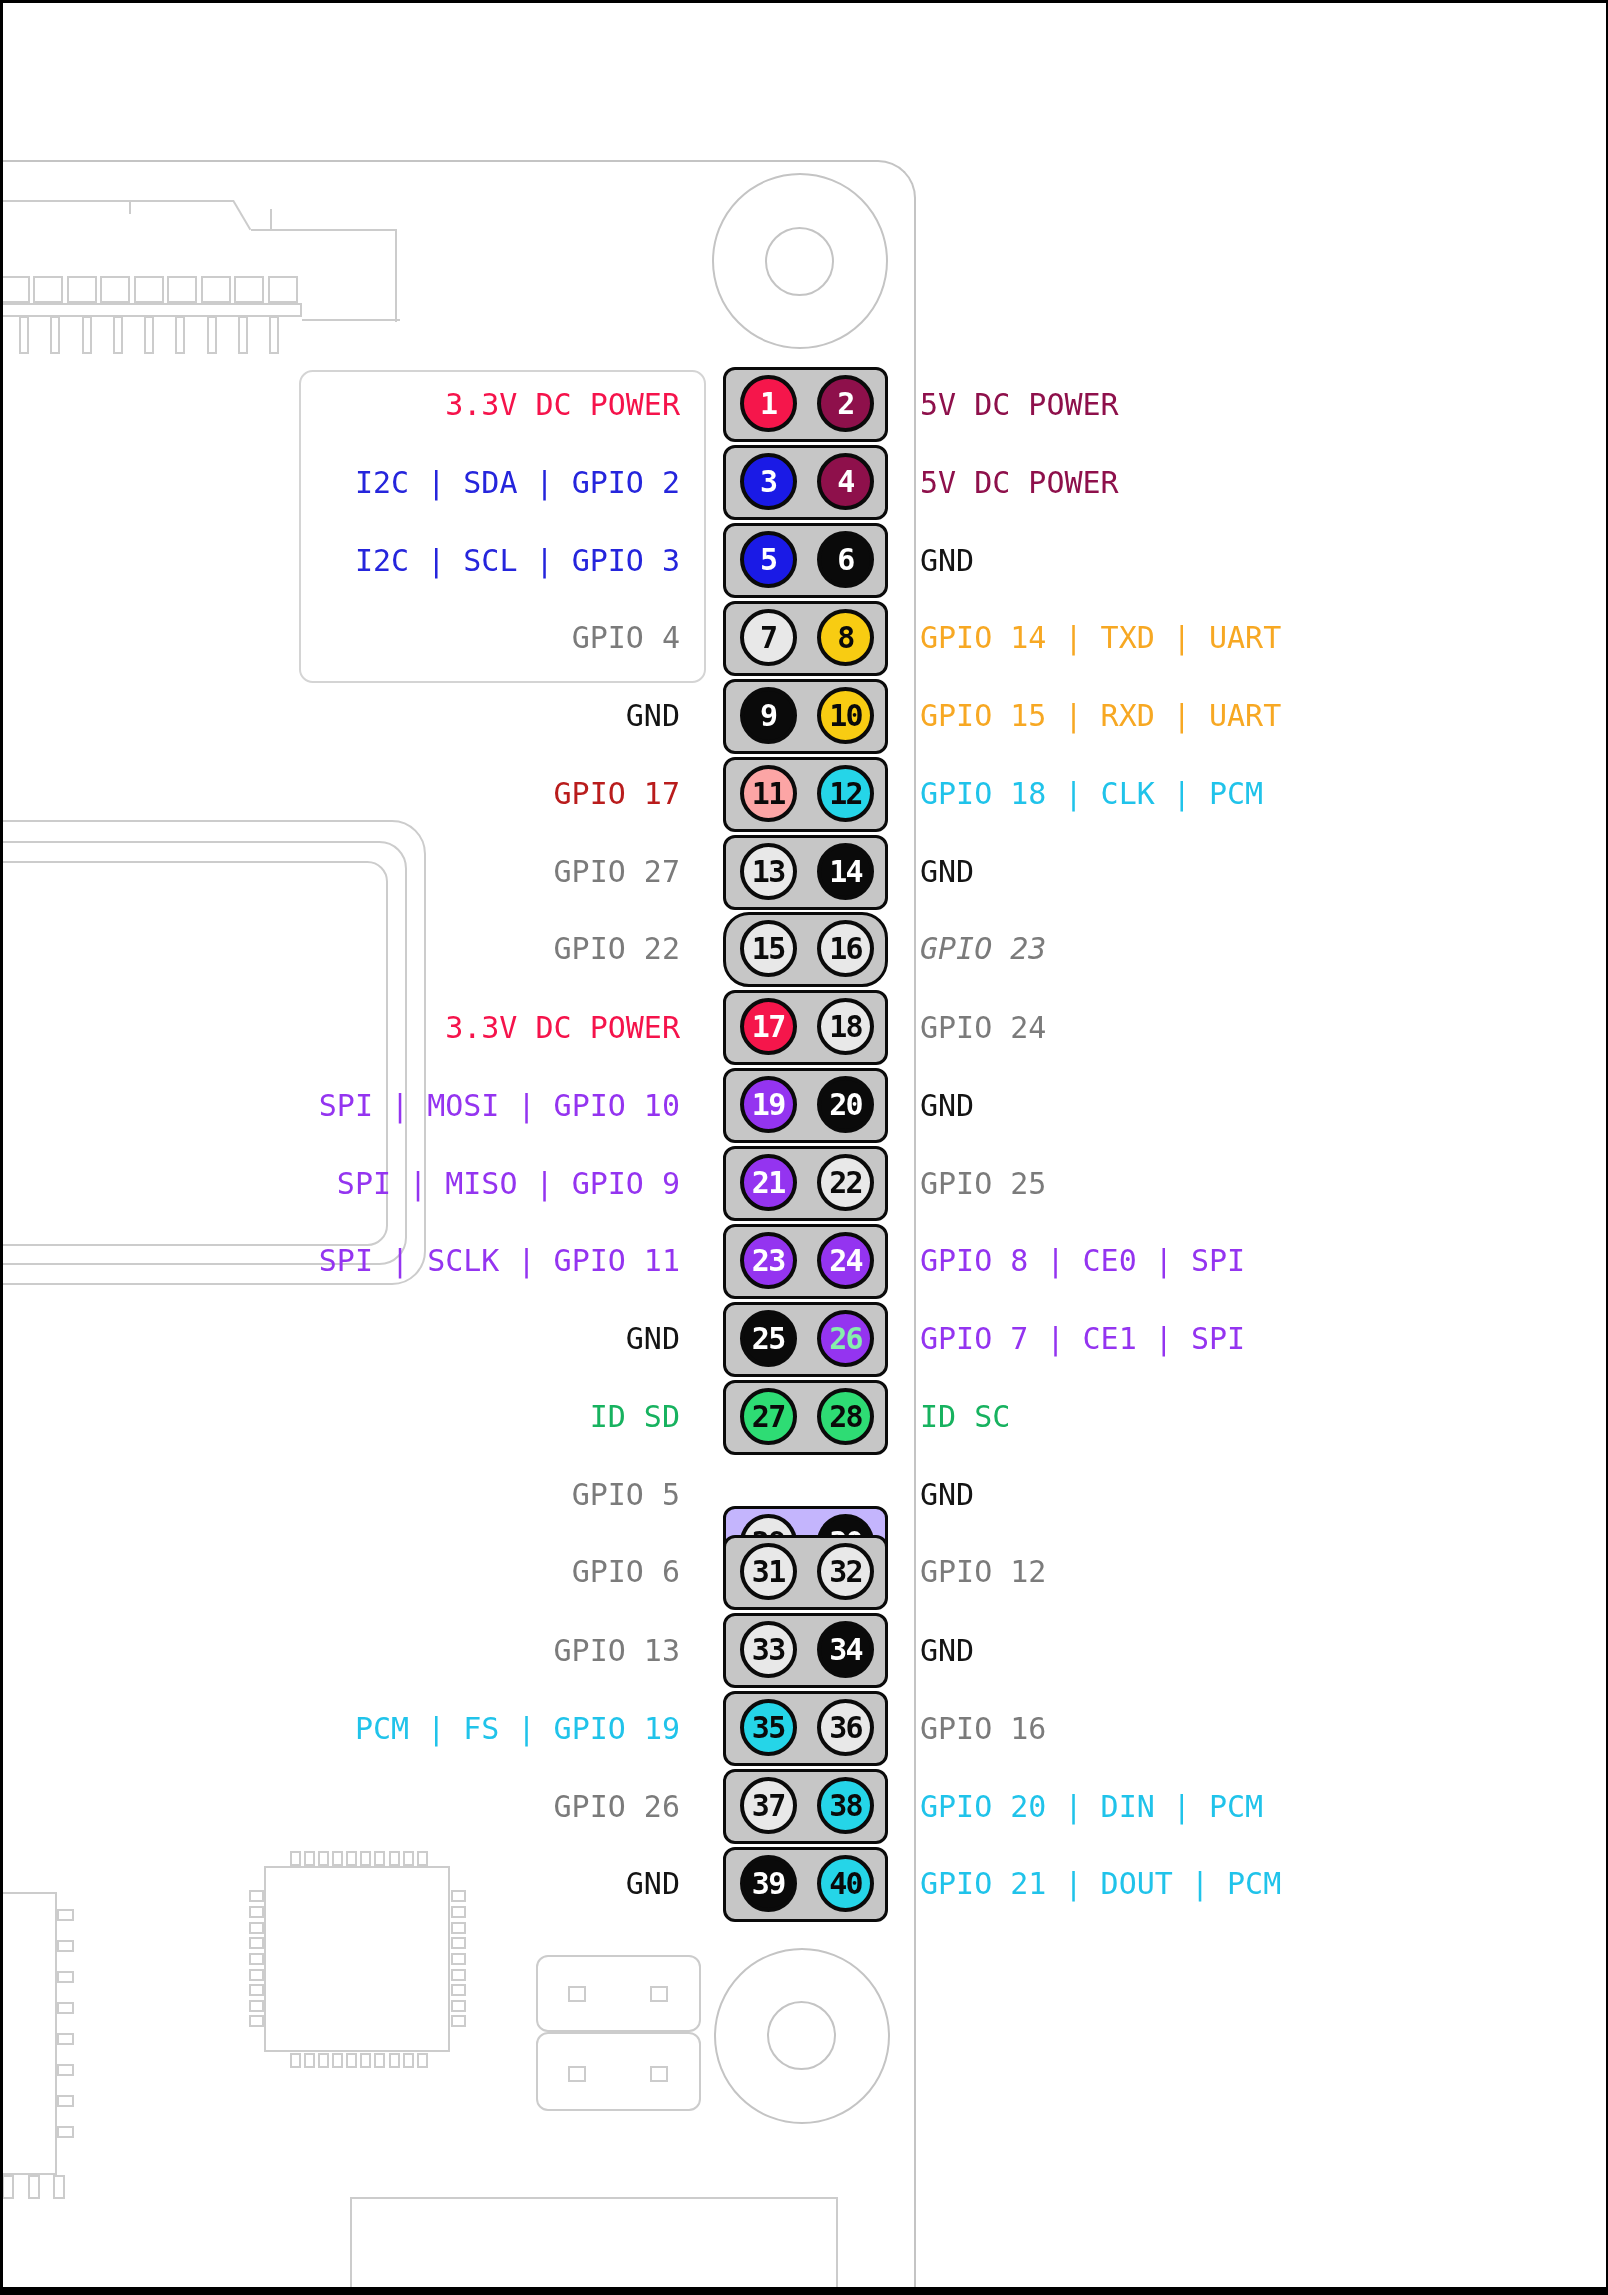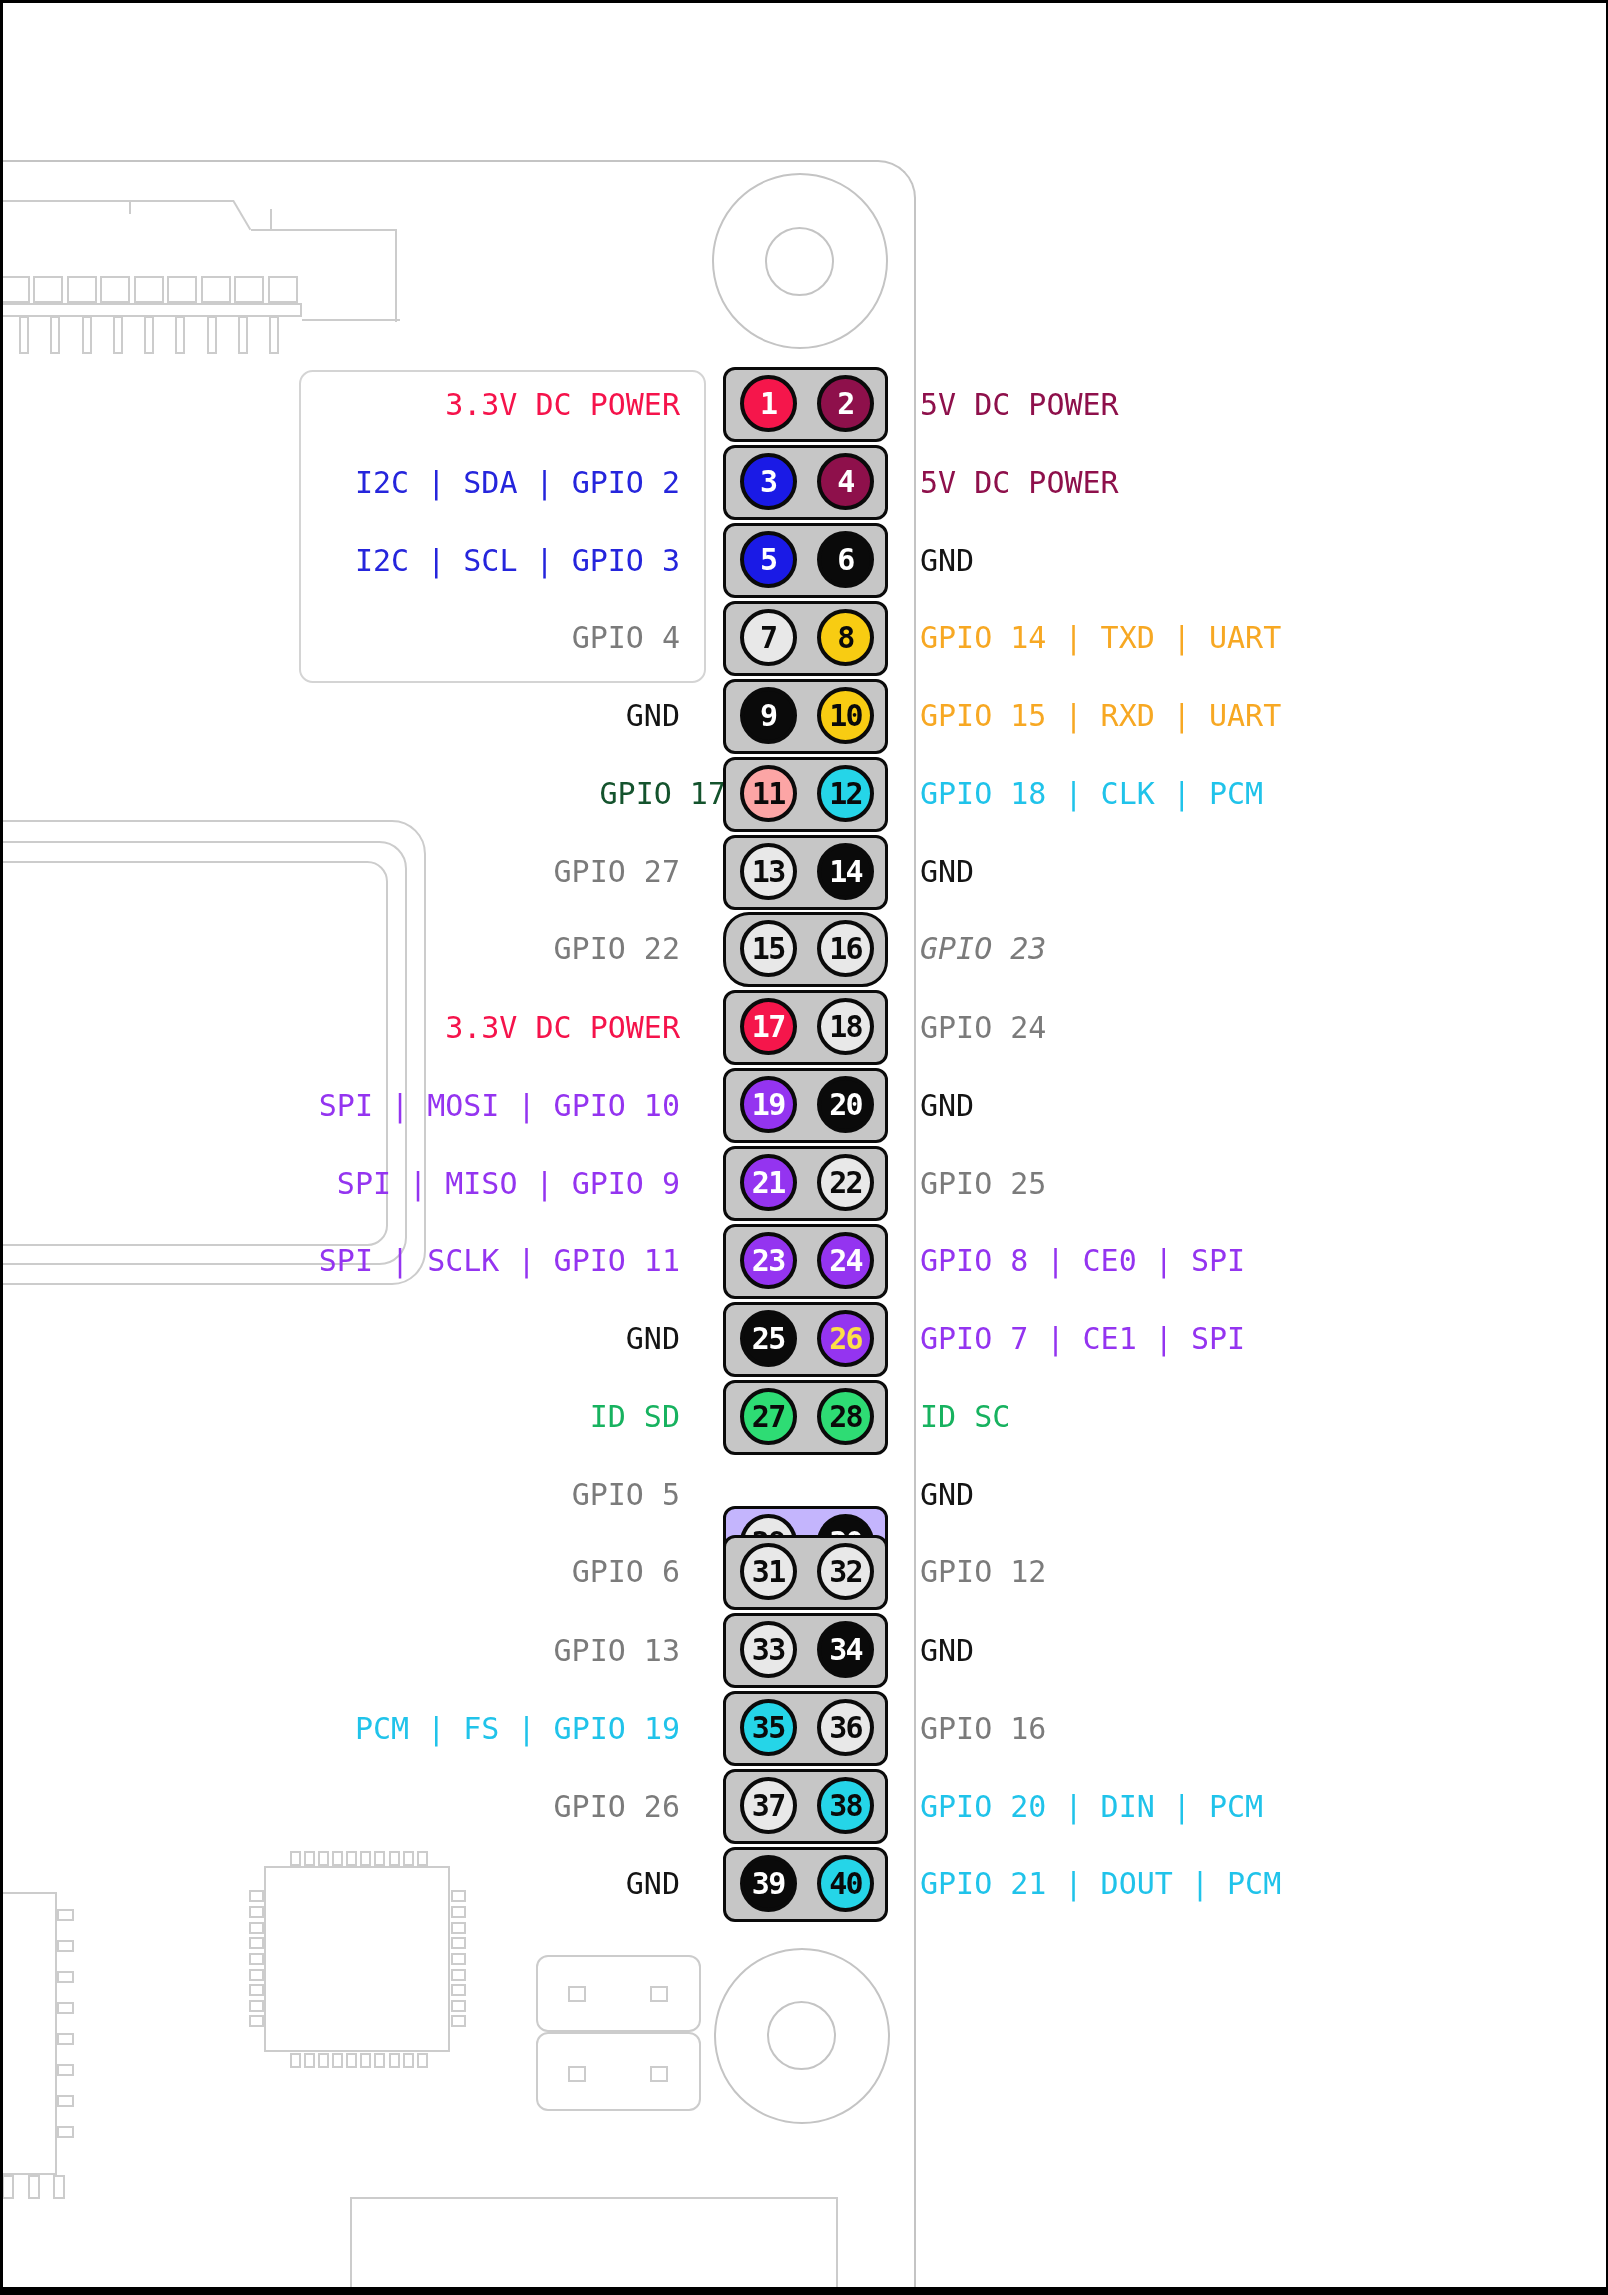--- a/index.html
+++ b/index.html
@@ -175,21 +175,21 @@
   <div class="artbox" style="left:350px; top:2197px; width:484px; height:112px;"></div>
 
   <div class="label-group-box"></div>
 
   <div id="left-labels">
       <div class="lbl lbl-left" style="top: 384px; color: rgb(245, 19, 75);">3.3V DC POWER</div>
       <div class="lbl lbl-left" style="top: 462px; color: rgb(37, 37, 220);">I2C | SDA | GPIO 2</div>
       <div class="lbl lbl-left" style="top: 540px; color: rgb(37, 37, 220);">I2C | SCL | GPIO 3</div>
       <div class="lbl lbl-left" style="top: 617px; color: rgb(123, 123, 123);">GPIO 4</div>
       <div class="lbl lbl-left" style="top: 695px; color: rgb(20, 20, 20);">GND</div>
-      <div class="lbl lbl-left" style="top: 773px; color: #14532d; padding-left: 46px;">GPIO 17</div>
+      <div class="lbl lbl-left" style="top: 773px; color: #b91c1c;">GPIO 17</div>
       <div class="lbl lbl-left" style="top: 851px; color: rgb(123, 123, 123);">GPIO 27</div>
       <div class="lbl lbl-left" style="top: 928px; color: rgb(123, 123, 123);">GPIO 22</div>
       <div class="lbl lbl-left" style="top: 1007px; color: rgb(245, 19, 75);">3.3V DC POWER</div>
       <div class="lbl lbl-left" style="top: 1085px; color: rgb(148, 52, 240);">SPI | MOSI | GPIO 10</div>
       <div class="lbl lbl-left" style="top: 1163px; color: rgb(148, 52, 240);">SPI | MISO | GPIO 9</div>
       <div class="lbl lbl-left" style="top: 1240px; color: rgb(148, 52, 240);">SPI | SCLK | GPIO 11</div>
       <div class="lbl lbl-left" style="top: 1318px; color: rgb(20, 20, 20);">GND</div>
       <div class="lbl lbl-left" style="top: 1396px; color: rgb(23, 178, 95);">ID SD</div>
       <div class="lbl lbl-left" style="top: 1474px; color: rgb(123, 123, 123);">GPIO 5</div>
       <div class="lbl lbl-left" style="top: 1551px; color: rgb(123, 123, 123);">GPIO 6</div>
@@ -314,21 +314,21 @@
           <span>23</span>
         </div>
         <div class="pin pos-b" style="background: rgb(148, 52, 240); color: rgb(255, 255, 255);">
           <span>24</span>
         </div>
       </div>
       <div class="pin-row" style="top: 1302px; background: rgb(198, 198, 198); border-color: rgb(10, 10, 10);">
         <div class="pin pos-a" style="background: rgb(10, 10, 10); color: rgb(255, 255, 255);">
           <span>25</span>
         </div>
-        <div class="pin pos-b" style="background: rgb(148, 52, 240); color: #fde047;">
+        <div class="pin pos-b" style="background: rgb(148, 52, 240); color: #86efac;">
           <span>26</span>
         </div>
       </div>
       <div class="pin-row" style="top: 1380px; background: rgb(198, 198, 198); border-color: rgb(10, 10, 10);">
         <div class="pin pos-a" style="background: rgb(46, 220, 116); color: rgb(10, 10, 10);">
           <span>27</span>
         </div>
         <div class="pin pos-b" style="background: rgb(46, 220, 116); color: rgb(10, 10, 10);">
           <span>28</span>
         </div>

